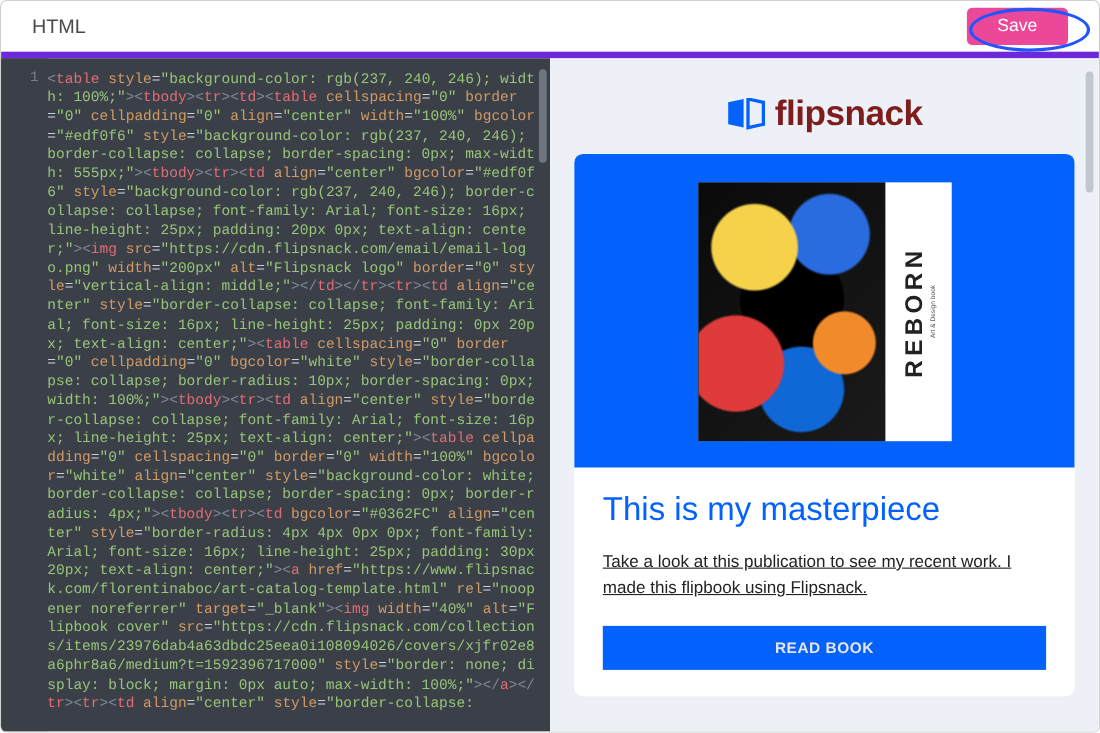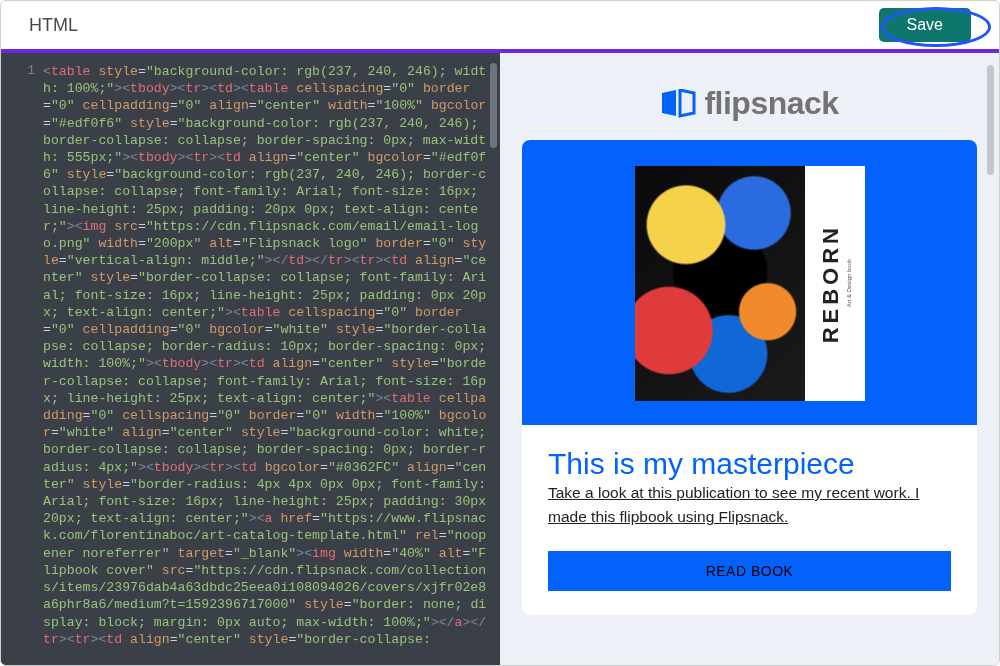--- a/index.html
+++ b/index.html
@@ -11,28 +11,28 @@
     position: relative;
     border: 1px solid #d0d0d0;
     border-radius: 6px;
   }
   .topbar {
     height: 52px;
     display: flex;
     align-items: center;
     justify-content: space-between;
     padding: 0 28px;
-    border-bottom: 4px solid #6d28d9;
+    border-bottom: 6px solid #6d28d9;
   }
   .topbar .title {
     font-size: 18px;
     color: #4a4a4a;
   }
   .save-btn {
-    background: #0f766e;
+    background: #ec4899;
     color: #ffffff;
     border: none;
     border-radius: 5px;
     padding: 8px 28px;
     font-size: 16px;
     font-weight: 500;
     cursor: pointer;
   }
   .save-highlight {
     position: absolute;
@@ -100,21 +100,21 @@
     width: 7px; height: 110px;
     background: #c2c6ce;
     border-radius: 4px;
   }
   .logo {
     display: flex;
     align-items: center;
     justify-content: center;
     gap: 8px;
     padding: 22px 0 18px 0;
-    color: #737373;
+    color: #7f1d1d;
     font-weight: 800;
     font-size: 32px;
     letter-spacing: -0.5px;
   }
   .logo svg { display:block; }
   .email-card {
     background: #ffffff;
     border-radius: 8px;
     overflow: hidden;
     margin: 0 4px;
@@ -167,37 +167,38 @@
     color: #555;
     margin-left: 2px;
   }
   .email-body {
     padding: 22px 26px 24px 26px;
   }
   .email-title {
     color: #0362fc;
     font-size: 30px;
     font-weight: 400;
+    margin-bottom: 18px;
   }
   .email-desc {
     color: #222;
     font-size: 15.5px;
     line-height: 24px;
     margin-bottom: 22px;
     text-decoration: underline;
   }
   .read-btn {
     display: block;
     width: 100%;
     background: #0362fc;
-    color: #000000;
+    color: #e5e5e5;
     text-align: center;
     padding: 12px 0;
     font-size: 14px;
-    font-weight: 400;
+    font-weight: 700;
     letter-spacing: 0.5px;
     border: none;
     cursor: pointer;
   }
 </style>
 </head>
 <body>
 
 <div class="topbar">
   <div class="title">HTML</div>

